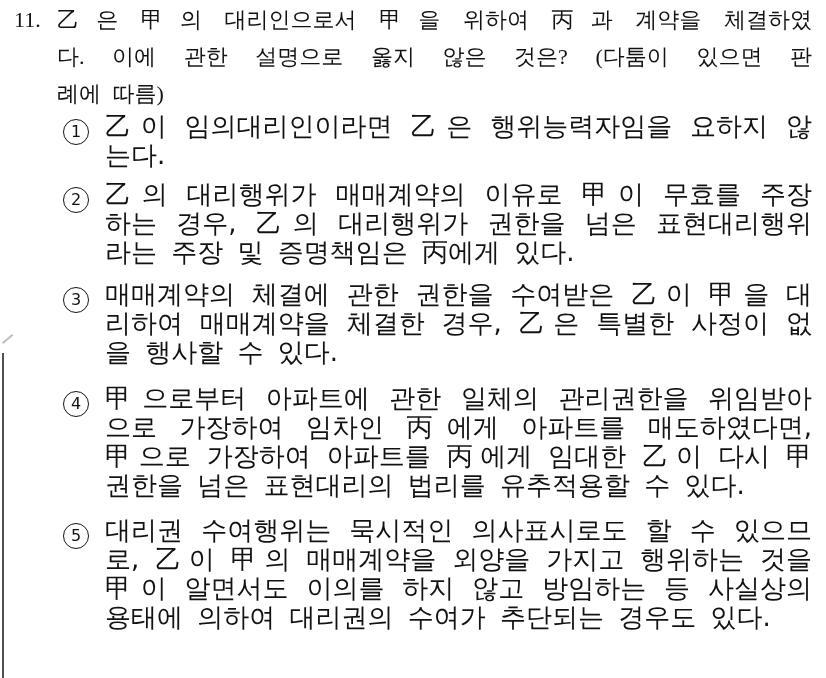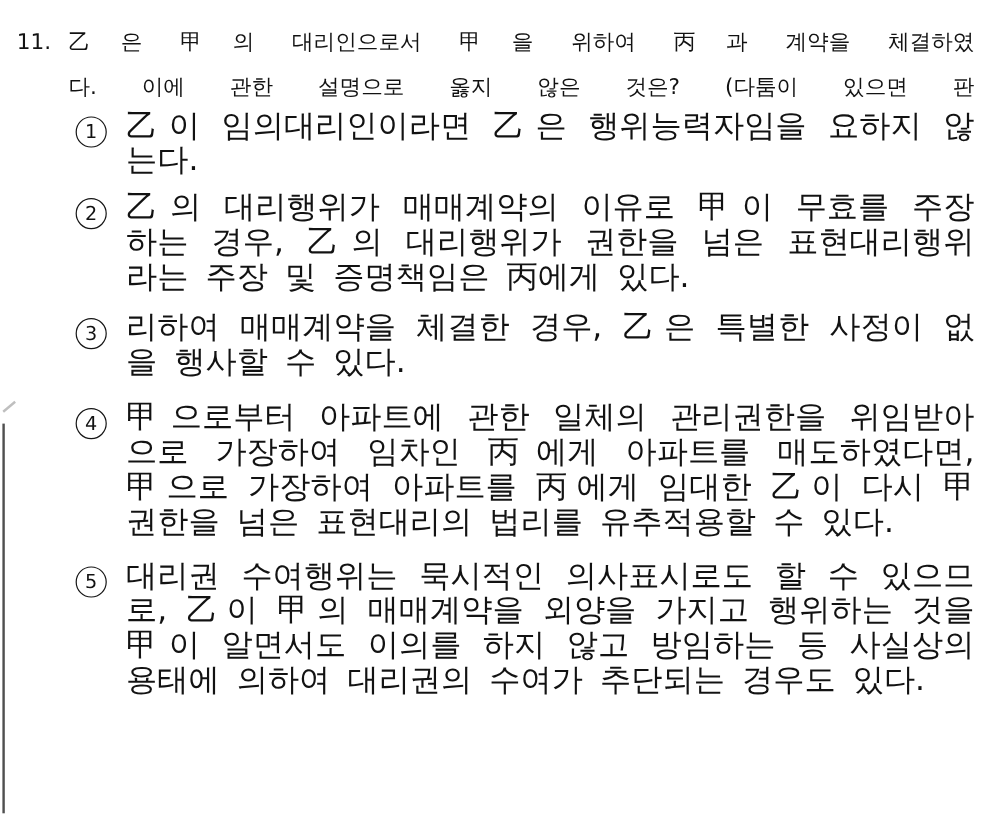--- a/index.html
+++ b/index.html
@@ -10,23 +10,24 @@
     color: #121212;
   }
   .page {
     position: relative;
     width: 826px; height: 678px;
     background: #ffffff;
     overflow: hidden;
   }
   .question {
     display: flex;
-    padding: 17px 14px 0 14px;
+    padding: 1px 14px 0 14px;
     line-height: 37px;
-    font-size: 18px;
+    font-size: 22px;
+    font-family: Liberation Serif, serif;
   }
   .qnum { width: 43px; flex: 0 0 auto; }
   .qtext { flex: 1; min-width: 0; }
 
   .choice {
     display: flex;
     margin-left: 63px;
     margin-right: 14px;
     line-height: 29px;
     font-size: 26px;
@@ -79,20 +80,21 @@
 </head>
 <body>
 
 <div class="page">
 
   <div class="question">
     <div class="qnum">11.</div>
     <div class="qtext">
       <div class="line fill">乙은 甲의 대리인으로서 甲을 위하여 丙과 계약을 체결하였</div>
       <div class="line fill">다. 이에 관한 설명으로 옳지 않은 것은? (다툼이 있으면 판</div>
+      <div class="line">례에 따름)</div>
     </div>
   </div>
 
   <div class="choice c1">
     <div class="marker">
       <span class="circle">1</span>
     </div>
     <div class="ctext">
       <div class="line fill">乙이 임의대리인이라면 乙은 행위능력자임을 요하지 않</div>
       <div class="line">는다.</div>
@@ -108,20 +110,21 @@
       <div class="line fill">하는 경우, 乙의 대리행위가 권한을 넘은 표현대리행위</div>
       <div class="line">라는 주장 및 증명책임은 丙에게 있다.</div>
     </div>
   </div>
 
   <div class="choice c3">
     <div class="marker">
       <span class="circle">3</span>
     </div>
     <div class="ctext">
+      <div class="line fill">매매계약의 체결에 관한 권한을 수여받은 乙이 甲을 대</div>
       <div class="line fill">리하여 매매계약을 체결한 경우, 乙은 특별한 사정이 없</div>
       <div class="line">을 행사할 수 있다.</div>
     </div>
   </div>
 
   <div class="choice c4">
     <div class="marker">
       <span class="circle">4</span>
     </div>
     <div class="ctext">

